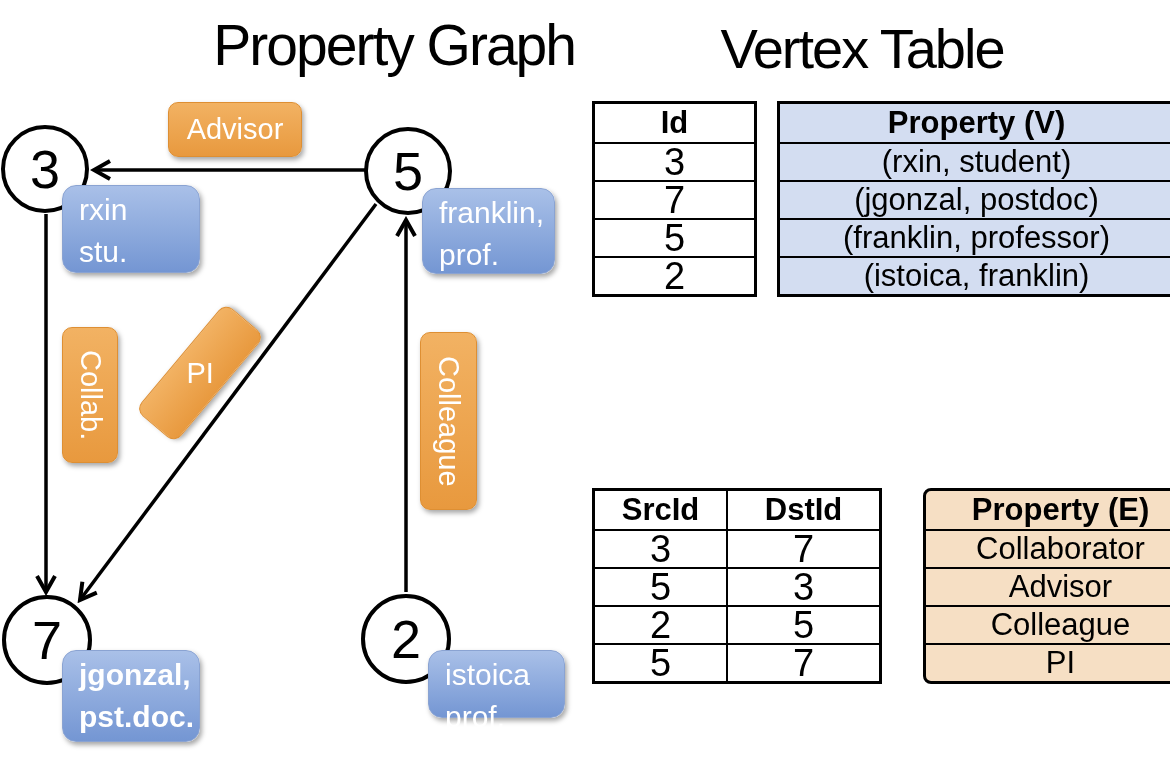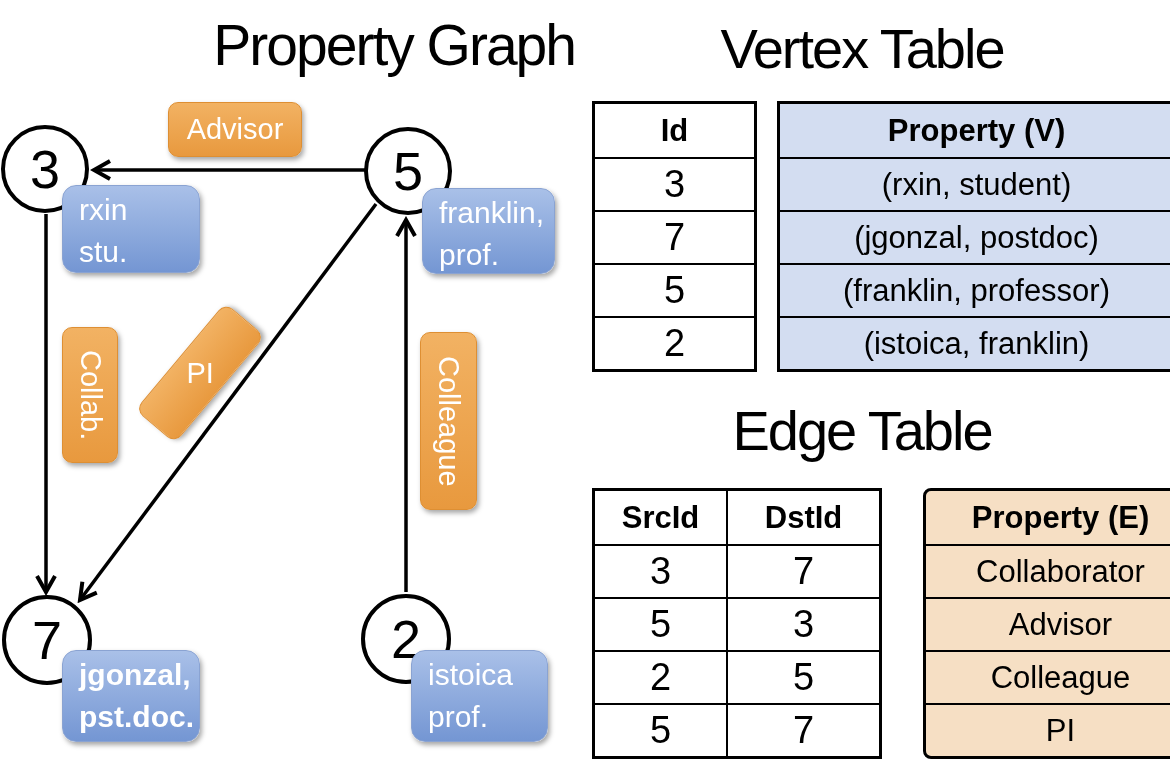--- a/index.html
+++ b/index.html
@@ -29,39 +29,38 @@
     background:linear-gradient(180deg,#f2b263 0%,#e8993e 100%);
     border:1px solid #de8f33;box-shadow:2px 3px 5px rgba(0,0,0,0.35);
     color:#fff;font-size:29px;display:flex;align-items:center;justify-content:center;
   }
   .ebox .vtext{writing-mode:vertical-rl;}
   .pi-outer{transform:rotate(-50deg);}
   .pi-inner{display:inline-block;transform:rotate(50deg);}
 
   .tgroup{position:absolute;display:flex;z-index:2;}
   .sub{border:3px solid #000;background:#fff;box-sizing:content-box;}
-  .trow{height:53px;display:flex;border-top:2px solid #000;box-sizing:border-box;}
+  .trow{height:38px;display:flex;border-top:2px solid #000;box-sizing:border-box;}
   .trow:first-child{border-top:none;}
   .cell{display:flex;align-items:center;justify-content:center;flex:1;font-size:31px;}
   .cell.num{font-size:38px;}
   .cell.hdr{font-size:31px;font-weight:bold;}
   .cell.src{flex:0 0 131px;border-right:2px solid #000;}
   .vfill{background:#d3ddf1;}
   .efill{background:#f6dfc4;}
   .gap6{margin-left:20px;}
   .gap5{margin-left:5px;border-radius:8px;}
 </style>
 </head>
 <body>
 
 <div class="stage">
 
   <div class="title graph-title">Property Graph</div>
   <div class="title vtable-title">Vertex Table</div>
-  <div class="title etable-title">Edge Table</div>
 
   <svg class="edges" width="585" height="760" viewBox="0 0 585 760">
     <defs>
       <marker id="ah" viewBox="0 0 24 24" refX="20" refY="12" markerWidth="24" markerHeight="24" markerUnits="userSpaceOnUse" orient="auto">
         <path d="M4,3 L20,12 L4,21" fill="none" stroke="#000" stroke-width="4" stroke-linejoin="miter"></path>
       </marker>
     </defs>
     <line x1="366" y1="170" x2="94" y2="170" stroke="#000" stroke-width="3.5" marker-end="url(#ah)"></line>
     <line x1="46" y1="214" x2="46" y2="592" stroke="#000" stroke-width="3.5" marker-end="url(#ah)"></line>
     <line x1="376" y1="204" x2="80" y2="600" stroke="#000" stroke-width="3.5" marker-end="url(#ah)"></line>
@@ -99,21 +98,21 @@
     <div>stu.</div>
   </div>
   <div class="pbox" style="left:422px;top:188px;width:133px;height:86px;">
     <div>franklin,</div>
     <div>prof.</div>
   </div>
   <div class="pbox" style="left:62px;top:650px;width:138px;height:92px;font-weight:bold;">
     <div>jgonzal,</div>
     <div>pst.doc.</div>
   </div>
-  <div class="pbox" style="left:411px;top:650px;width:137px;height:92px;">
+  <div class="pbox" style="left:428px;top:650px;width:137px;height:68px;">
     <div>istoica</div>
     <div>prof.</div>
   </div>
 
   <div class="tgroup" style="left:592px;top:101px;">
     <div class="sub" style="width:159px;">
       <div class="trow">
           <div class="cell hdr">Id</div>
         </div>
       <div class="trow">

